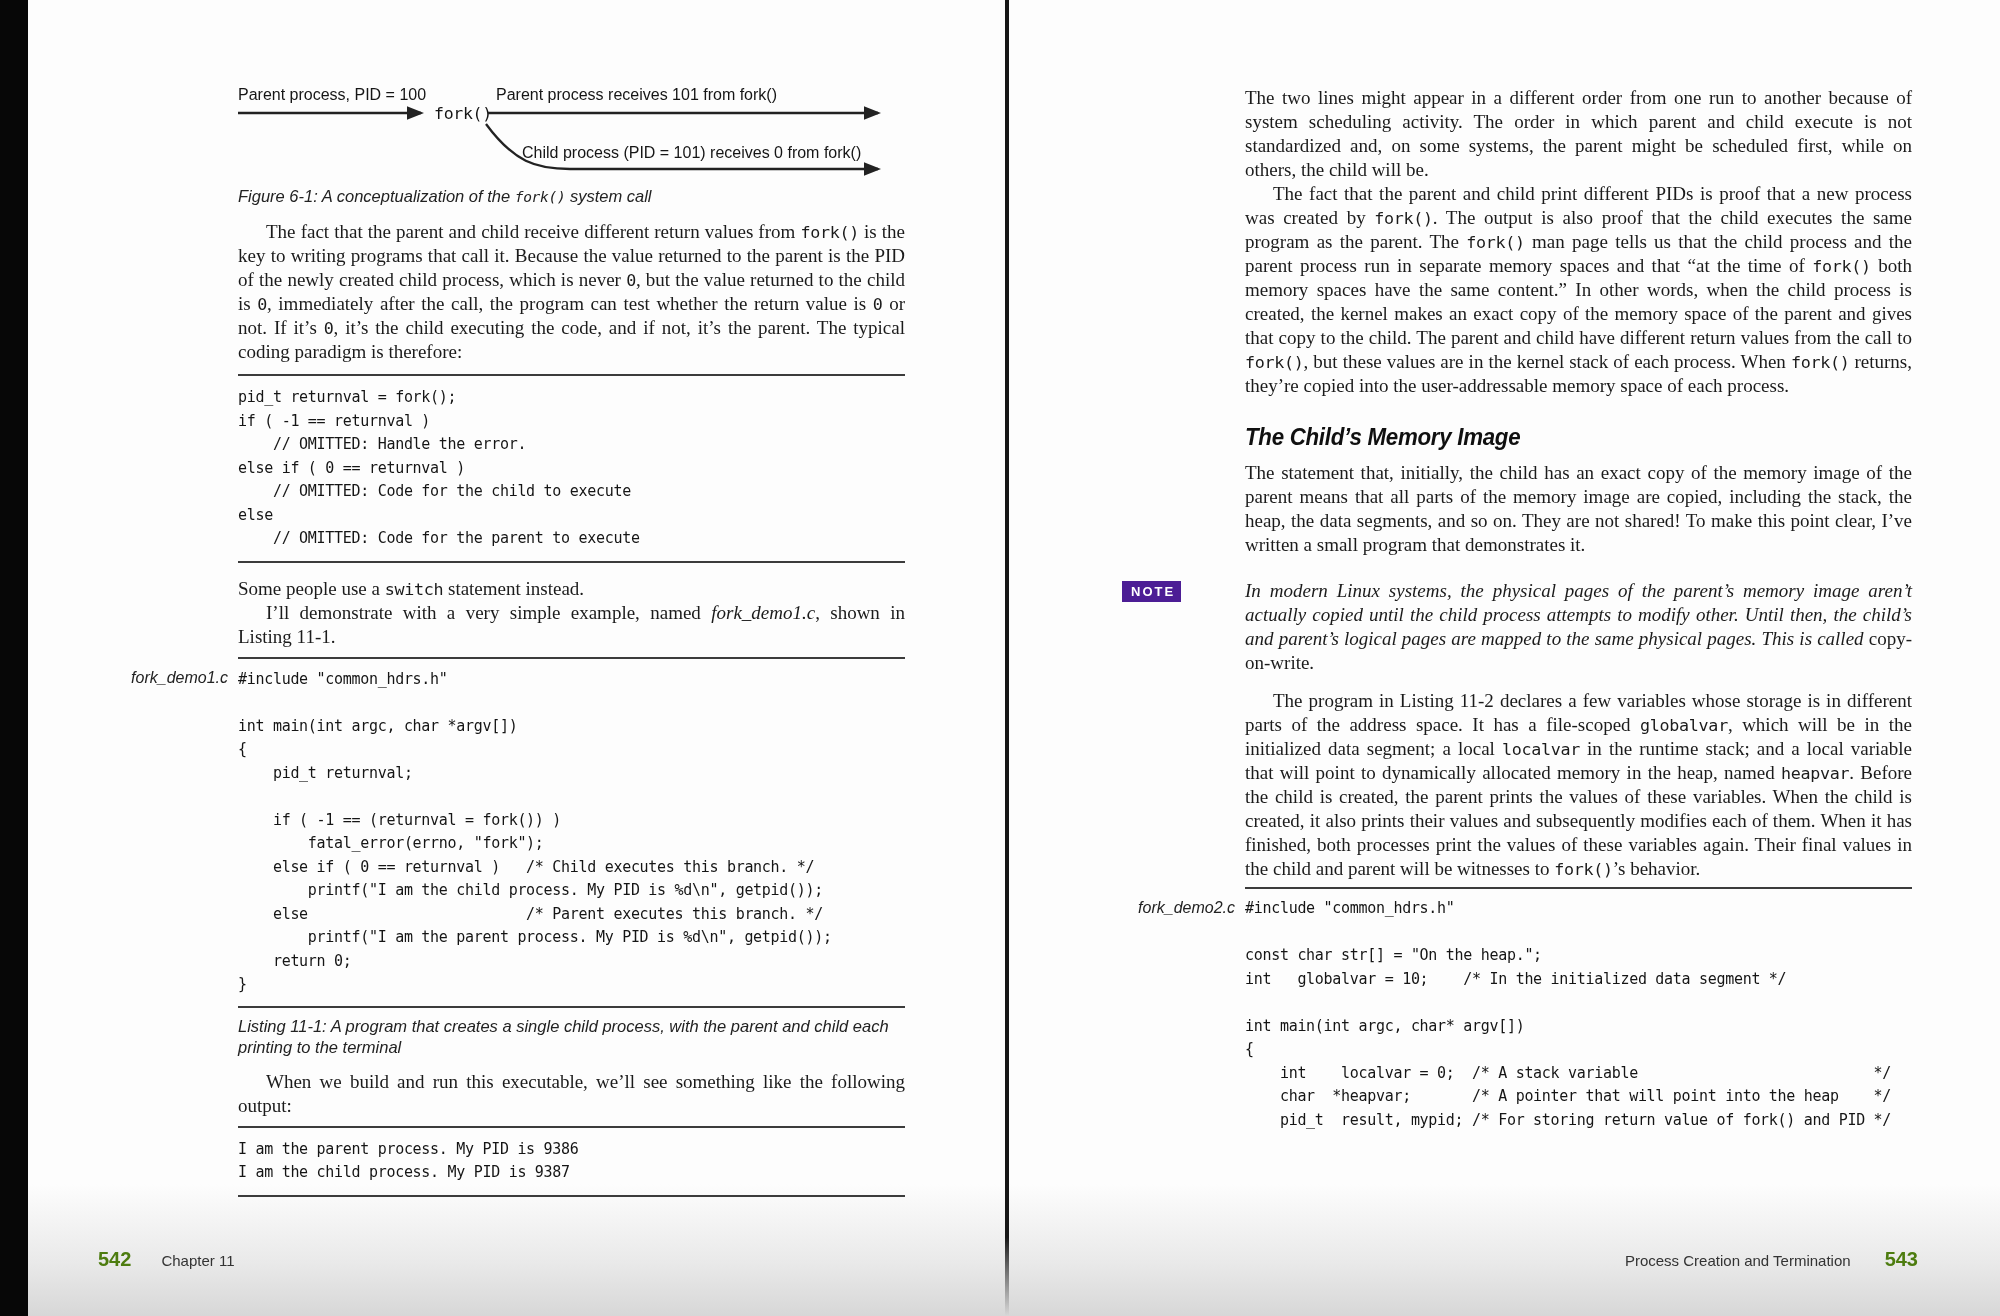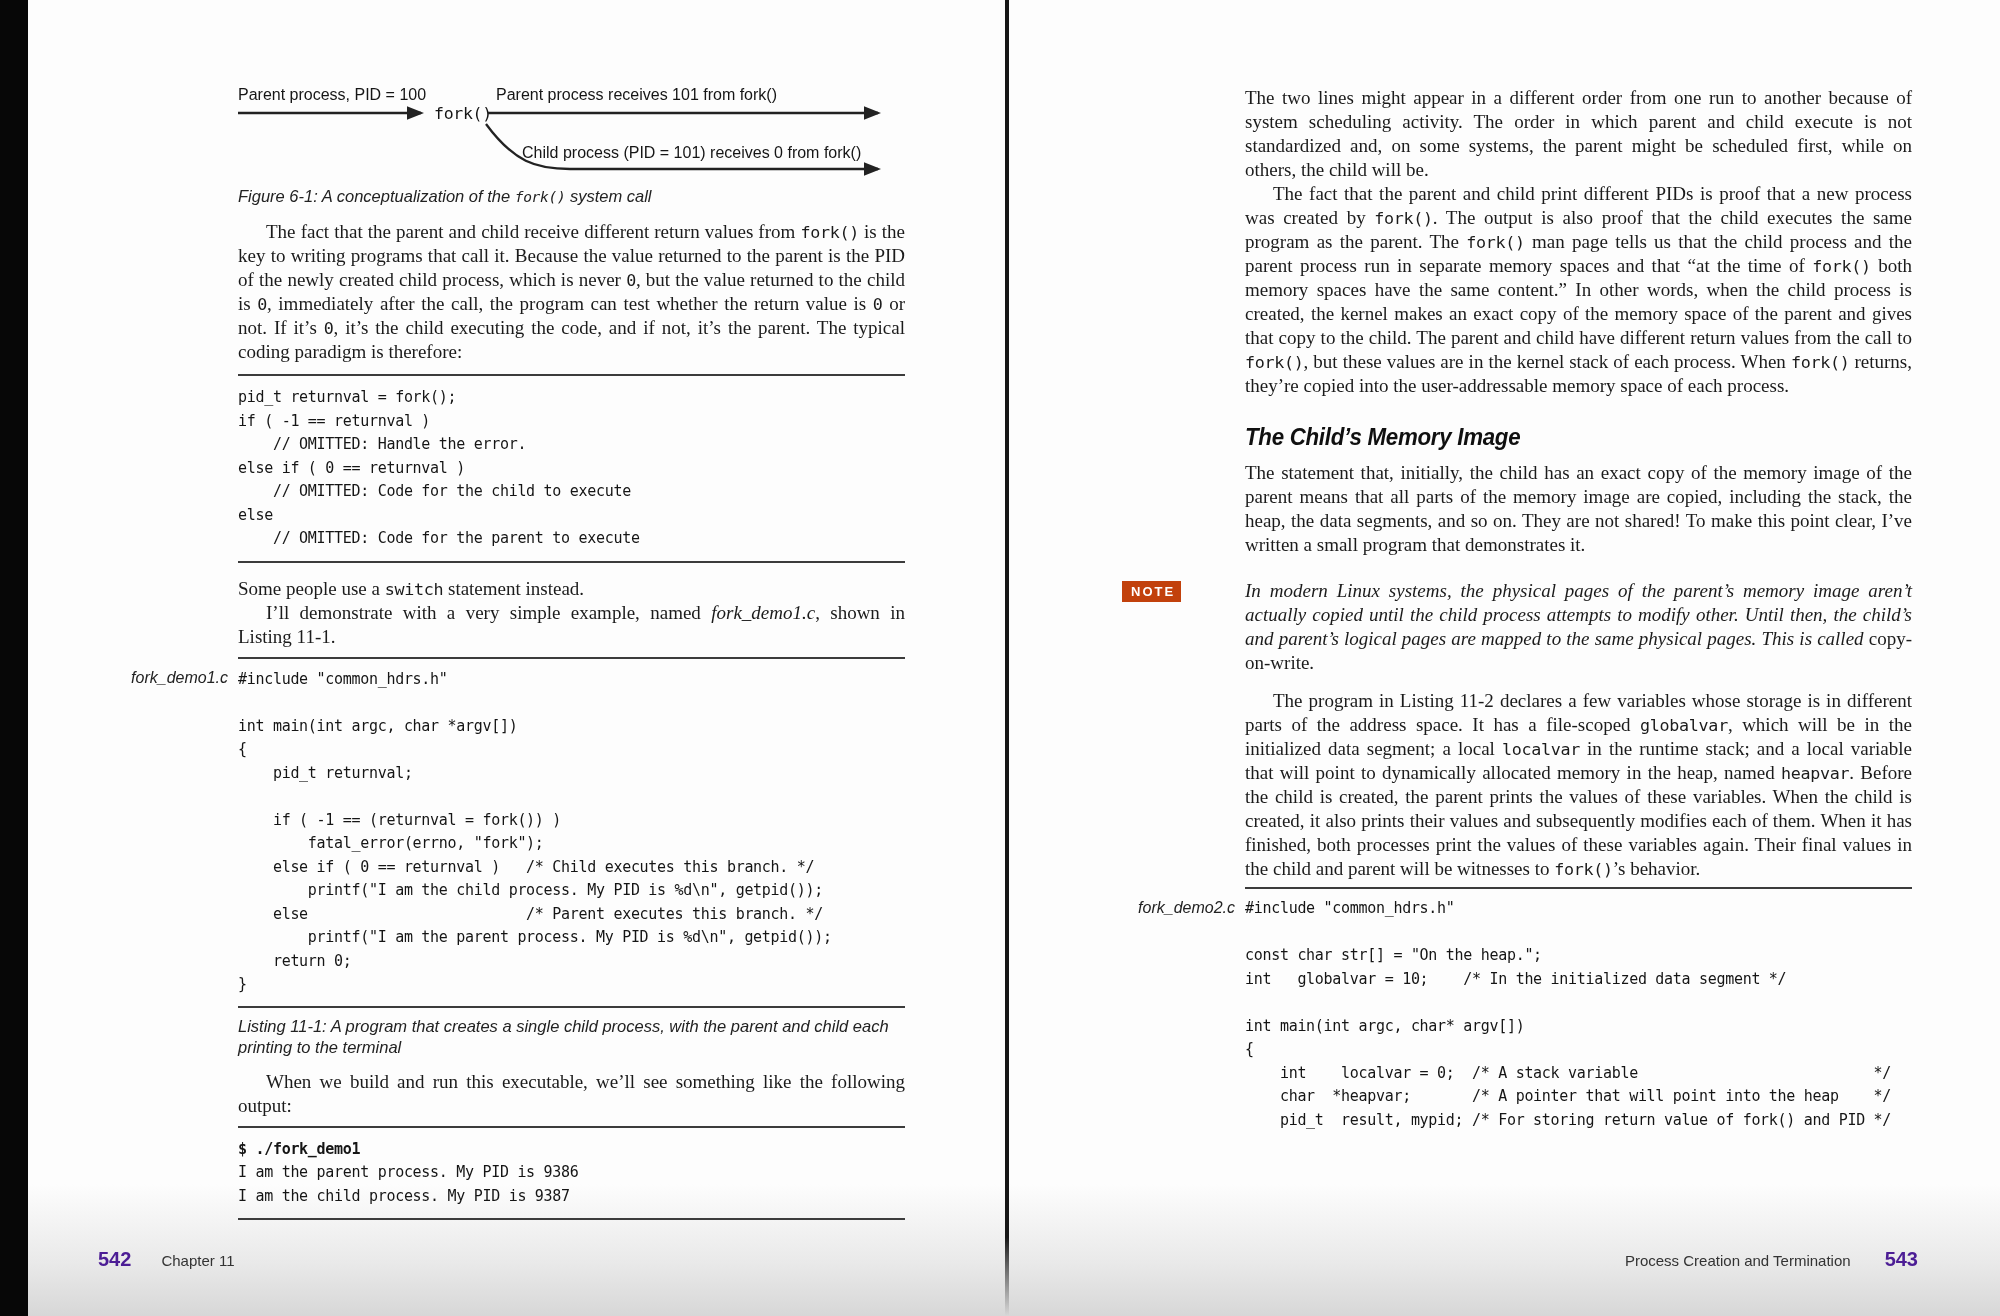--- a/index.html
+++ b/index.html
@@ -28,29 +28,29 @@
   .fig-svg{display:block;margin-top:80px;}
   .fig-label{font-family:"Liberation Sans", sans-serif;font-size:16px;fill:#161616;}
   .fig-mono{font-family:"DejaVu Sans Mono", monospace;font-size:16.5px;fill:#151515;letter-spacing:-0.3px;}
   .arrow{stroke:#222;stroke-width:2.3;fill:none;}
   .listing{position:relative;}
   .margin-label{position:absolute;left:-118px;top:12px;width:108px;text-align:right;
       font-family:"Liberation Sans", sans-serif;font-style:italic;font-size:16px;color:#222;}
   .heading2{font-family:"Liberation Sans", sans-serif;font-weight:bold;font-style:italic;
       font-size:23px;letter-spacing:-0.3px;color:#101010;transform:scaleX(0.97);transform-origin:left;}
   .note{position:relative;}
-  .note-badge{position:absolute;left:-123px;top:2px;background:#c2410c;color:#ffffff;
+  .note-badge{position:absolute;left:-123px;top:2px;background:#4c1d95;color:#ffffff;
       font-family:"Liberation Sans", sans-serif;font-weight:bold;font-size:13px;
       letter-spacing:2px;padding:3px 6px 3px 9px;}
   .note-text{font-size:19px;line-height:24px;font-style:italic;text-align:justify;}
   .cmd{display:block;font-weight:bold;}
   .footer{position:absolute;top:1248px;font-family:"Liberation Sans", sans-serif;color:#222;}
   .footer-left{left:98px;}
   .footer-right{right:82px;text-align:right;}
-  .pgnum{font-weight:bold;font-size:20px;color:#4c1d95;}
+  .pgnum{font-weight:bold;font-size:20px;color:#4d7c0f;}
   .ftext{font-size:15px;color:#333;}
   .footer-left .ftext{margin-left:30px;}
   .footer-right .pgnum{margin-left:34px;text-align:right;}
 </style>
 </head>
 <body>
 
 <div class="spine-strip"></div>
 <div class="page-divider"></div>
 
@@ -106,21 +106,21 @@
     return 0;
 }</pre>
     <div class="rule"></div>
   </div>
 
   <p class="caption" style="margin-top:8px"><span>Listing 11-1: A program that creates a single child process, with the parent and child each printing to the terminal</span></p>
 
   <p class="bp ind" style="margin-top:12px"><span>When we build and run this executable, we’ll see something like the following output:</span></p>
 
   <div class="rule" style="margin-top:8px"></div>
-  <pre style="margin:10px 0"><span class="cmd">$ ./fork_demo1</span><span>I am the parent process. My PID is 9386
+  <pre style="margin:10px 0"><span>I am the parent process. My PID is 9386
 I am the child process. My PID is 9387</span></pre>
   <div class="rule"></div>
 
 </div>
 
 <div class="col col-right">
 
   <p class="bp" style="margin-top:86px"><span>The two lines might appear in a different order from one run to another because of system scheduling activity. The order in which parent and child execute is not standardized and, on some systems, the parent might be scheduled first, while on others, the child will be.</span></p>
 
   <p class="bp ind"><span>The fact that the parent and child print different PIDs is proof that a new process was created by </span><span class="cd">fork()</span><span>. The output is also proof that the child executes the same program as the parent. The </span><span class="cd">fork()</span><span> man page tells us that the child process and the parent process run in separate memory spaces and that “at the time of </span><span class="cd">fork()</span><span> both memory spaces have the same content.” In other words, when the child process is created, the kernel makes an exact copy of the memory space of the parent and gives that copy to the child. The parent and child have different return values from the call to </span><span class="cd">fork()</span><span>, but these values are in the kernel stack of each process. When </span><span class="cd">fork()</span><span> returns, they’re copied into the user-addressable memory space of each process.</span></p>

